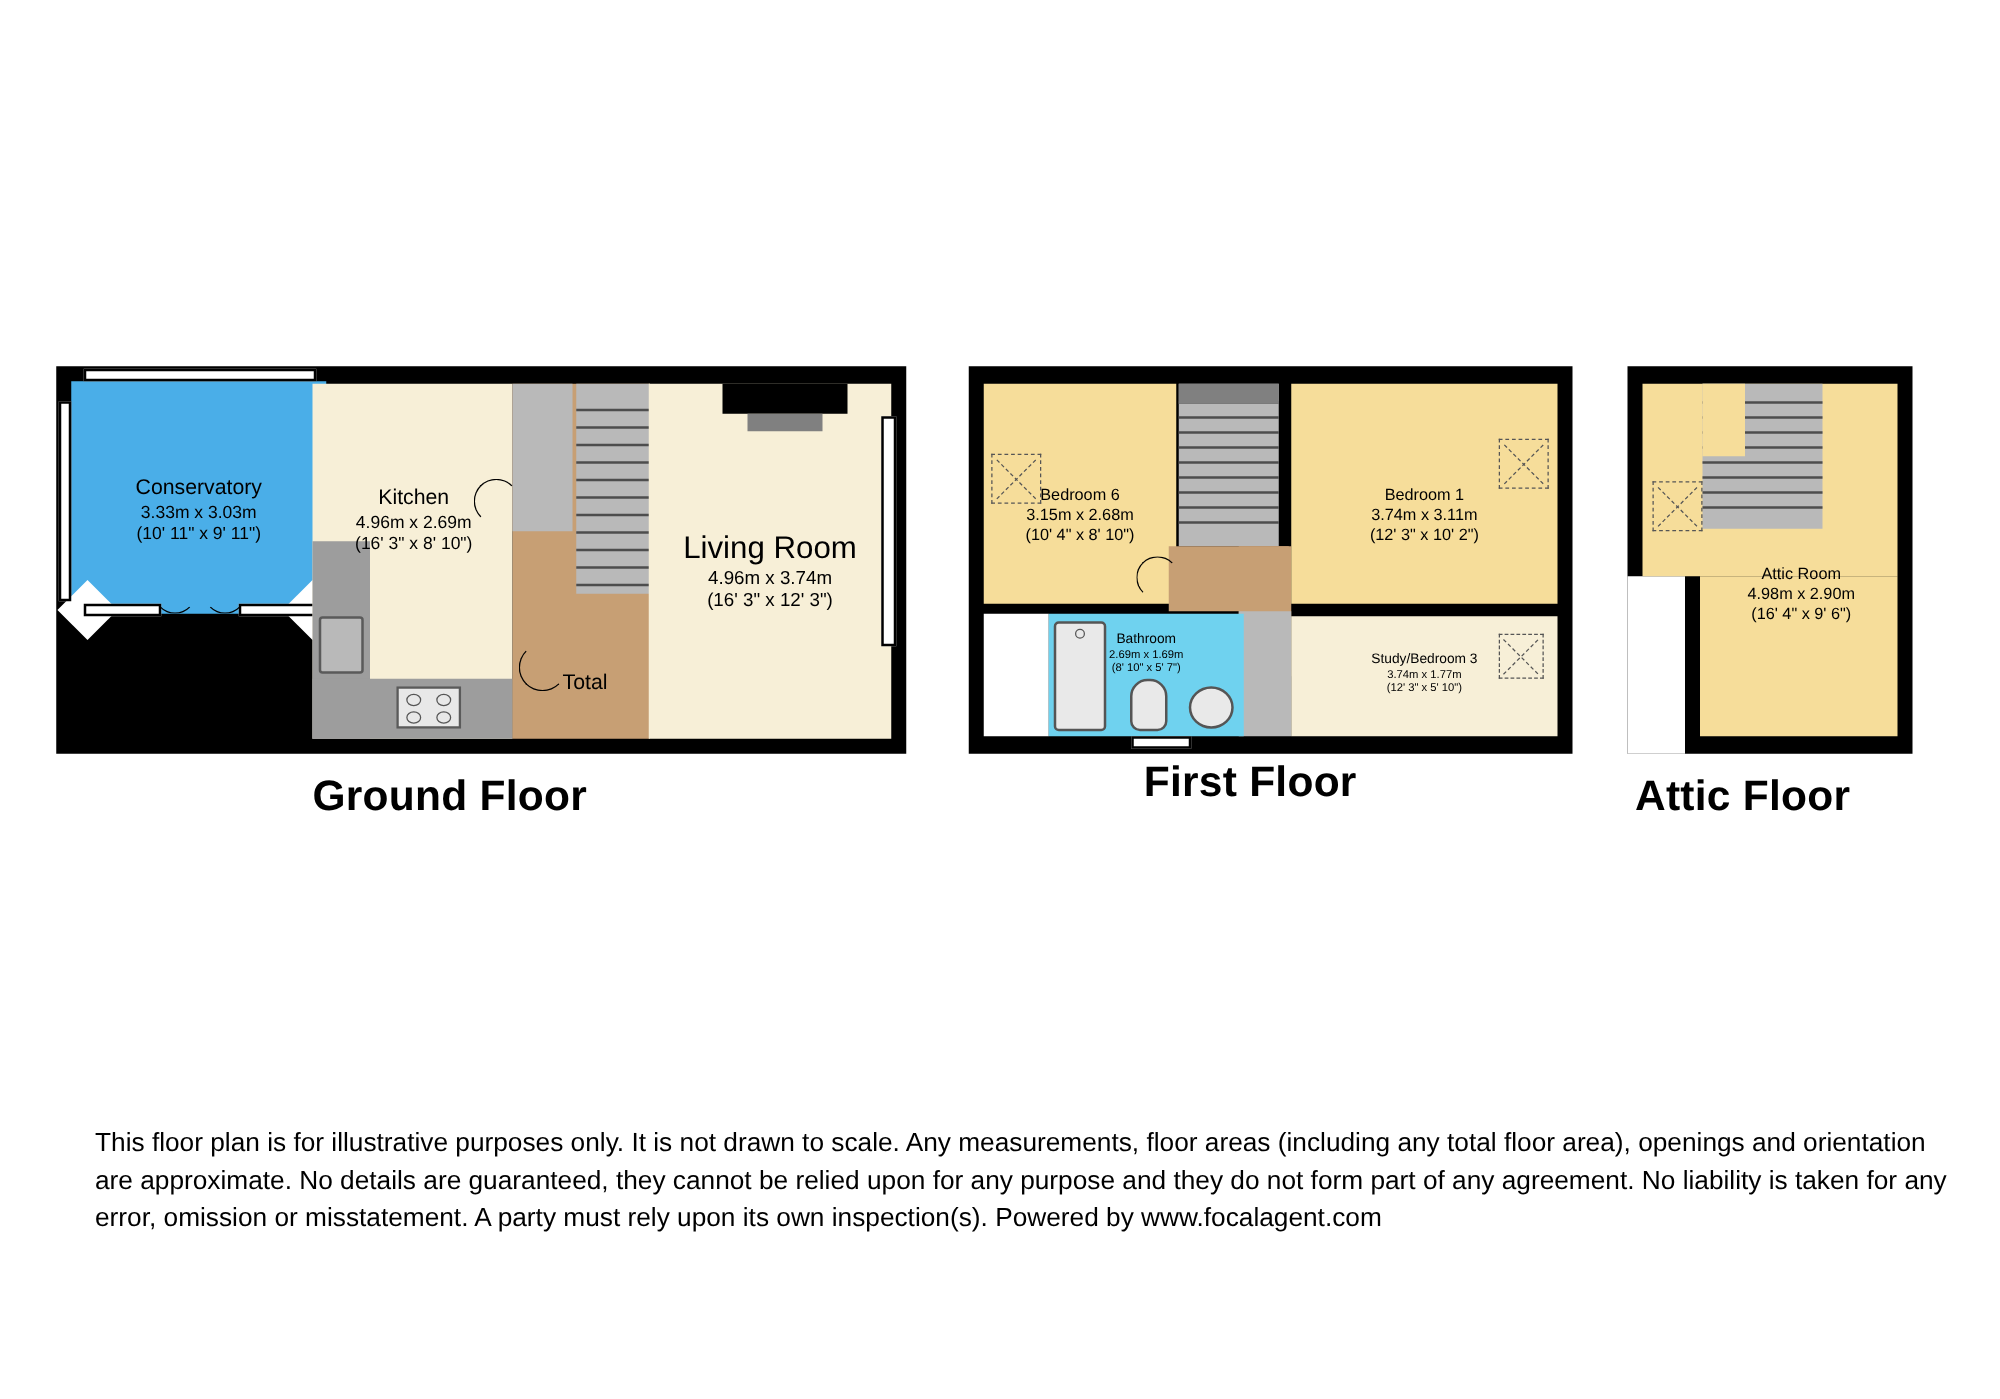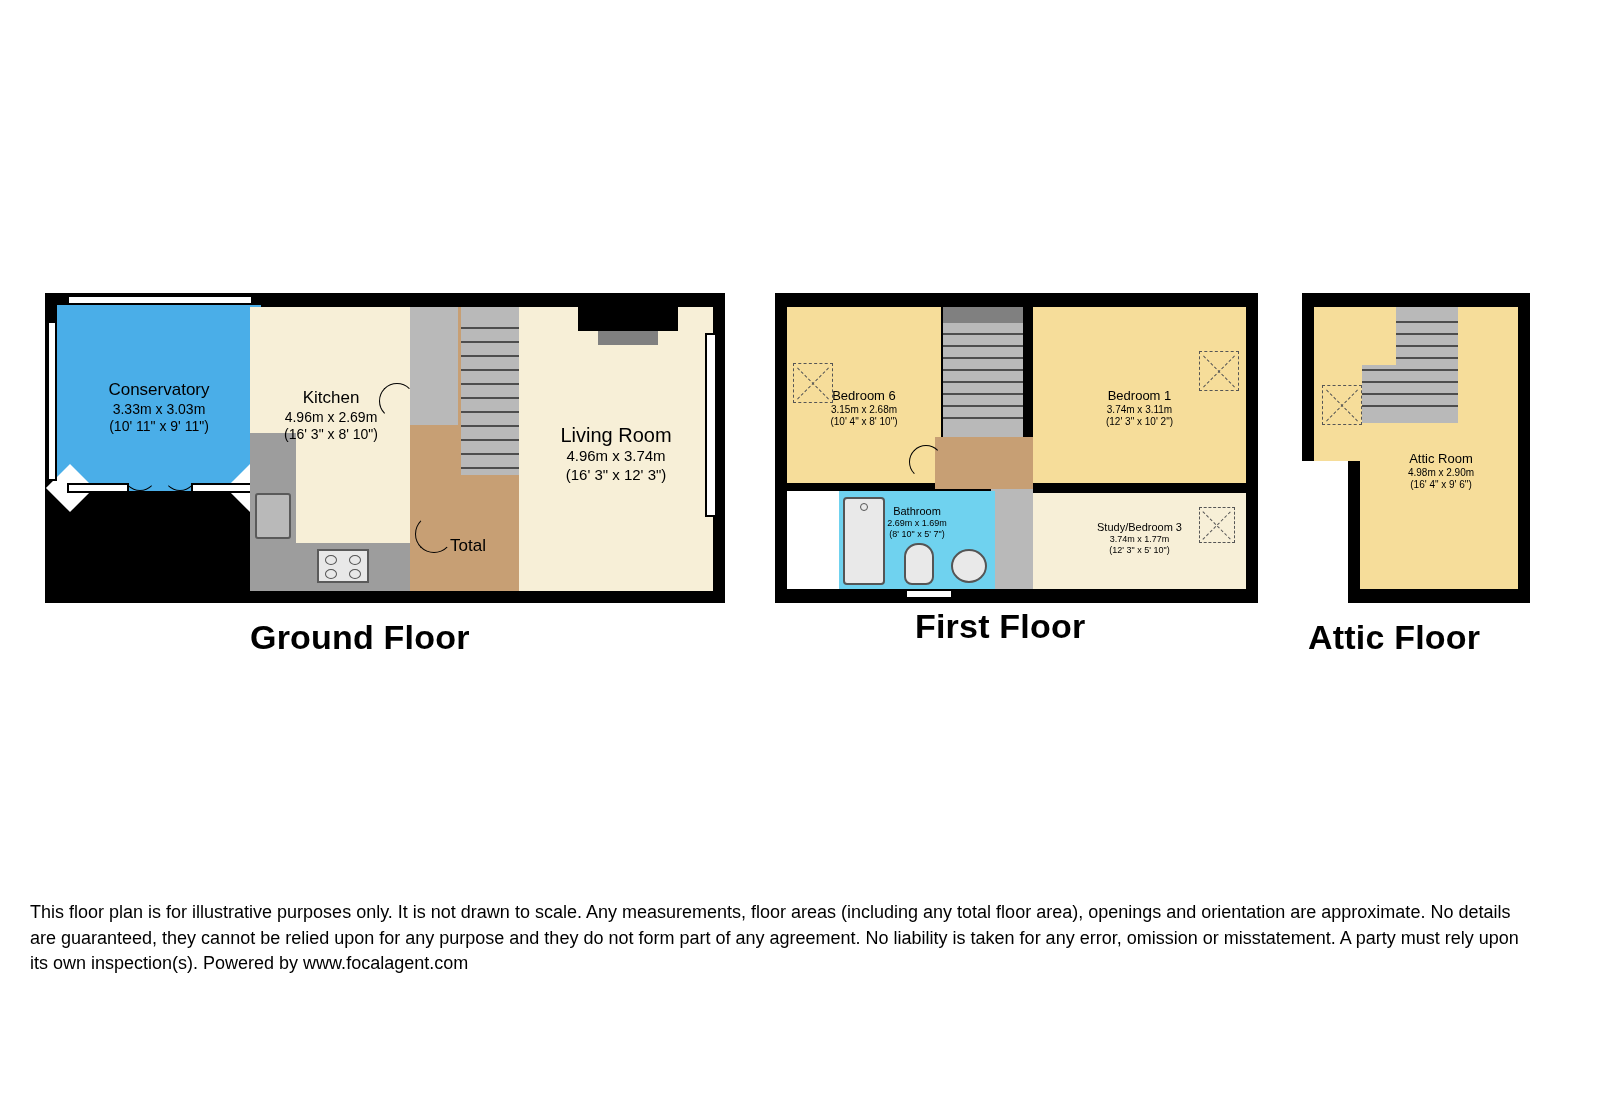--- a/index.html
+++ b/index.html
@@ -63,24 +63,24 @@
     pointer-events: none;
   }
   .label .rn {
     font-size: 17px;
     font-weight: normal;
   }
   .label .dim {
     font-size: 14px;
   }
   .label.small .rn { font-size: 13px; }
-  .label.small .dim { font-size: 10px; }
+  .label.small .dim { font-size: 13px; }
   .label.tiny .rn { font-size: 11px; }
   .label.tiny .dim { font-size: 9px; }
-  .label.big .rn { font-size: 20px; }
+  .label.big .rn { font-size: 25px; }
   .label.big .dim { font-size: 15px; }
 
   
   .stair {
     position: absolute;
     box-sizing: border-box;
   }
   .stair .tread {
     position: absolute;
     background: #4d4d4d;
@@ -129,23 +129,24 @@
     position: absolute;
     left: 30px;
     top: 900px;
     width: 1540px;
   }
   .total-area {
     font-size: 22px;
     margin-bottom: 28px;
   }
   .disclaimer {
-    font-size: 18px;
+    font-size: 21px;
     line-height: 1.42;
     max-width: 1510px;
+    margin-left: 46px;
   }
 </style>
 </head>
 <body>
 
 <div class="canvas">
 
   <div class="plan" style="left:45px; top:293px; width:680px; height:310px;">
 
     <div class="shell" style="left:0; top:0; width:680px; height:310px;"></div>

